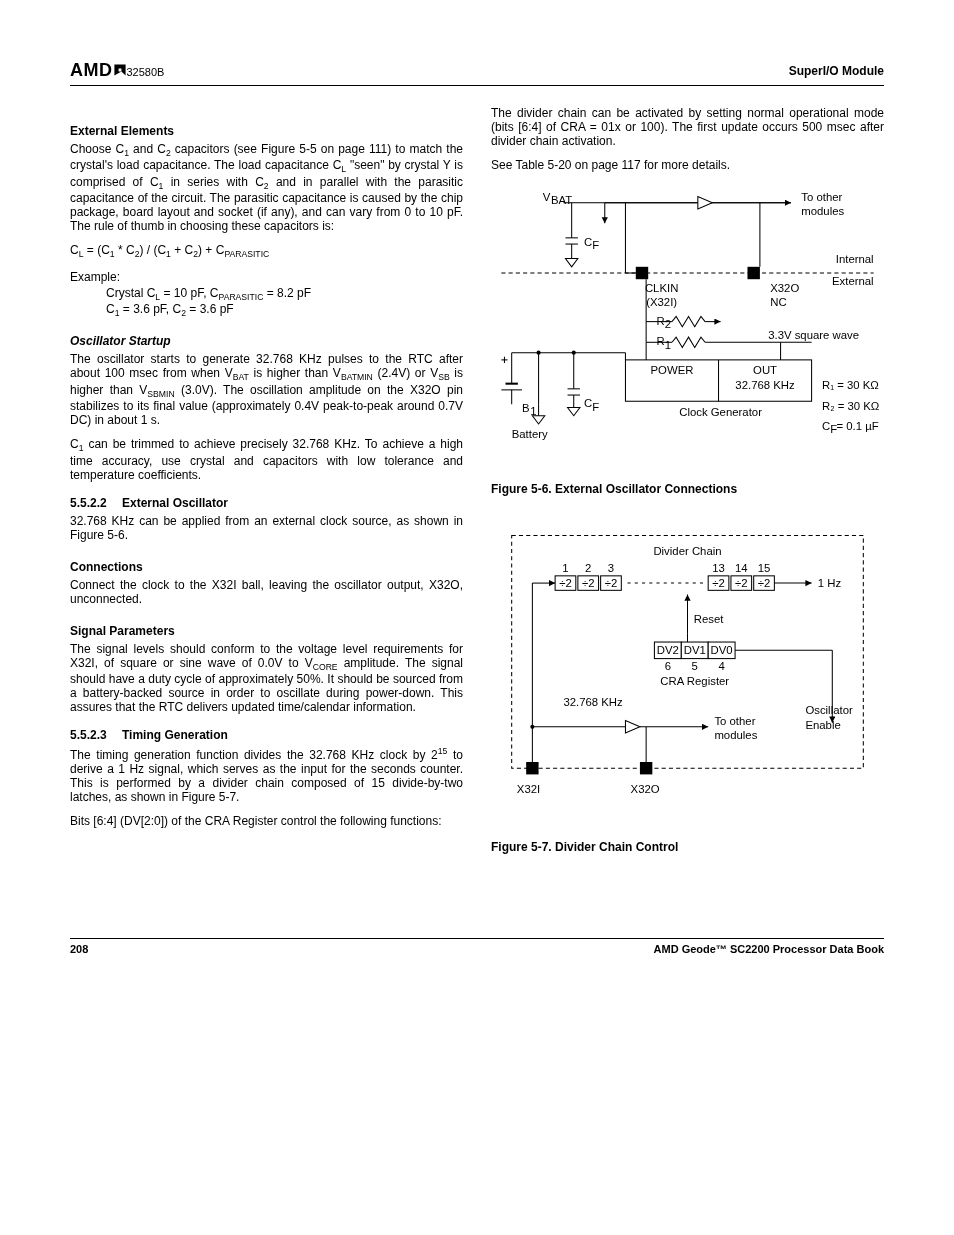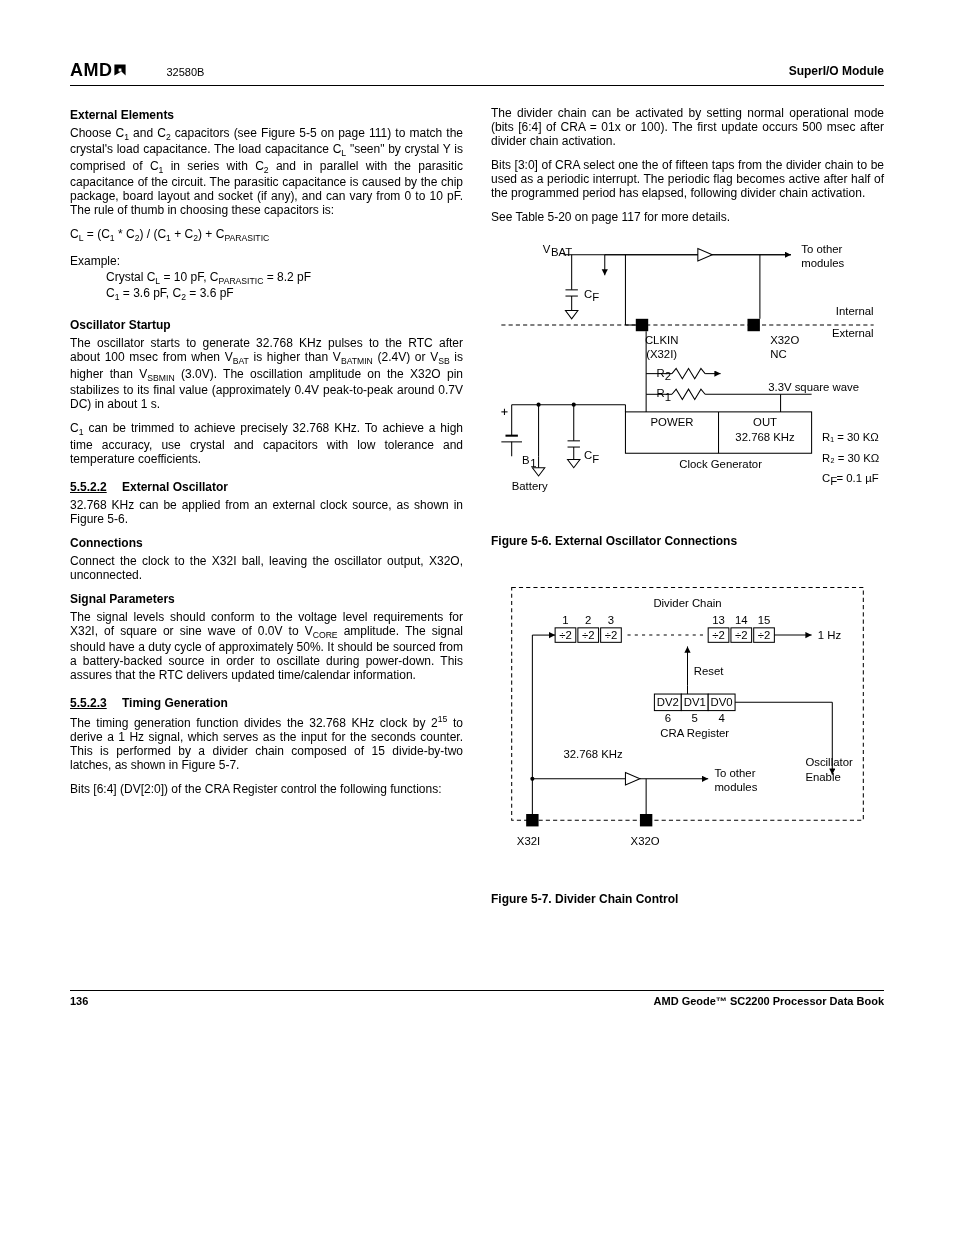--- a/index.html
+++ b/index.html
@@ -36,23 +36,23 @@
   .hdr-right { font-weight: bold; font-size: 12px; }
   .columns {
     display: flex;
     gap: 28px;
   }
   .col {
     flex: 1;
     min-width: 0;
   }
   .col p { margin: 0 0 10px 0; text-align: justify; }
-  .h-sub { font-weight: bold; margin: 2px 0 4px 0; }
+  .h-sub { font-weight: bold; margin: 18px 0 4px 0; }
   .h-sec { font-weight: bold; margin: 14px 0 4px 0; }
-  .h-sec .num { display:inline-block; width:52px;text-decoration:underline; }
+  .h-sec .num { display:inline-block; width:52px; }
   .indent { margin-left: 36px; }
   ul.bullets { margin: 6px 0 10px 0; padding-left: 18px; }
   ul.bullets li { margin-bottom: 6px; }
   sub { font-size: 0.72em; vertical-align: sub; }
   sup { font-size: 0.72em; vertical-align: super; }
   .fig-caption { font-weight: bold; margin: 28px 0 24px 0; font-size: 12px; }
   .fig-box { width: 100%; }
   svg text { font-family: Arial, Helvetica, sans-serif; font-size: 11px; }
   .footer {
     display: flex;
@@ -62,21 +62,21 @@
     padding-top: 4px;
     font-size: 11px;
   }
   .footer .pn { font-weight: bold; }
   .footer .book { font-weight: bold; }
 </style>
 </head>
 <body>
 
 <div class="header">
-  <div style="display:flex;align-items:baseline;gap:40px;">
+  <div style="display:flex;align-items:baseline;">
     <span class="logo">
       <span>AMD</span><svg class="logo-arrow" viewBox="0 0 20 20">
           <path d="M2 2 L18 2 L18 18 L12 12 L12 8 L8 8 L8 12 L12 12 L2 18 Z" fill="#000"></path>
         </svg>
     </span>
     <span class="docnum">32580B</span>
   </div>
   <div class="hdr-right">SuperI/O Module</div>
 </div>
 
@@ -85,41 +85,40 @@
   <div class="col">
     <div class="h-sub">External Elements</div>
     <p>Choose C<sub>1</sub> and C<sub>2</sub> capacitors (see Figure 5-5 on page 111) to match the crystal's load capacitance. The load capacitance C<sub>L</sub> "seen" by crystal Y is comprised of C<sub>1</sub> in series with C<sub>2</sub> and in parallel with the parasitic capacitance of the circuit. The parasitic capacitance is caused by the chip package, board layout and socket (if any), and can vary from 0 to 10 pF. The rule of thumb in choosing these capacitors is:</p>
     <p class="indent">C<sub>L</sub> = (C<sub>1</sub> * C<sub>2</sub>) / (C<sub>1</sub> + C<sub>2</sub>) + C<sub>PARASITIC</sub></p>
     <p style="margin-bottom:2px;">Example:</p>
     <div class="indent">
       Crystal C<sub>L</sub> = 10 pF, C<sub>PARASITIC</sub> = 8.2 pF<br>
       C<sub>1</sub> = 3.6 pF, C<sub>2</sub> = 3.6 pF
     </div>
 
-    <div class="h-sub" style="margin-top:16px;">Oscillator Startup</div>
+    <div class="h-sub" style="margin-top:16px;font-style:italic;">Oscillator Startup</div>
     <p>The oscillator starts to generate 32.768 KHz pulses to the RTC after about 100 msec from when V<sub>BAT</sub> is higher than V<sub>BATMIN</sub> (2.4V) or V<sub>SB</sub> is higher than V<sub>SBMIN</sub> (3.0V). The oscillation amplitude on the X32O pin stabilizes to its final value (approximately 0.4V peak-to-peak around 0.7V DC) in about 1 s.</p>
     <p>C<sub>1</sub> can be trimmed to achieve precisely 32.768 KHz. To achieve a high time accuracy, use crystal and capacitors with low tolerance and temperature coefficients.</p>
 
     <div class="h-sec"><span class="num">5.5.2.2</span><span>External Oscillator</span></div>
     <p>32.768 KHz can be applied from an external clock source, as shown in Figure 5-6.</p>
 
     <div class="h-sub">Connections</div>
     <p>Connect the clock to the X32I ball, leaving the oscillator output, X32O, unconnected.</p>
 
     <div class="h-sub">Signal Parameters</div>
     <p>The signal levels should conform to the voltage level requirements for X32I, of square or sine wave of 0.0V to V<sub>CORE</sub> amplitude. The signal should have a duty cycle of approximately 50%. It should be sourced from a battery-backed source in order to oscillate during power-down. This assures that the RTC delivers updated time/calendar information.</p>
 
     <div class="h-sec"><span class="num">5.5.2.3</span><span>Timing Generation</span></div>
     <p>The timing generation function divides the 32.768 KHz clock by 2<sup>15</sup> to derive a 1 Hz signal, which serves as the input for the seconds counter. This is performed by a divider chain composed of 15 divide-by-two latches, as shown in Figure 5-7.</p>
     <p>Bits [6:4] (DV[2:0]) of the CRA Register control the following functions:</p>
   </div>
 
   <div class="col">
     <p>The divider chain can be activated by setting normal operational mode (bits [6:4] of CRA = 01x or 100). The first update occurs 500 msec after divider chain activation.</p>
-    <p>Bits [3:0] of CRA select one the of fifteen taps from the divider chain to be used as a periodic interrupt. The periodic flag becomes active after half of the programmed period has elapsed, following divider chain activation.</p>
     <p>See Table 5-20 on page 117 for more details.</p>
 
     <div class="fig-box">
       <svg viewBox="0 0 380 260" width="100%">
         <defs>
           <marker id="arr" markerWidth="8" markerHeight="8" refX="6" refY="3" orient="auto">
             <path d="M0,0 L6,3 L0,6 Z" fill="#000"></path>
           </marker>
         </defs>
 
@@ -298,15 +297,15 @@
         <line x1="150" y1="200" x2="150" y2="234" stroke="#000"></line>
         <text x="25" y="264">X32I</text>
         <text x="135" y="264">X32O</text>
       </svg>
     </div>
     <div class="fig-caption">Figure 5-7.  Divider Chain Control</div>
   </div>
 </div>
 
 <div class="footer">
-  <span class="pn">136</span>
+  <span class="pn">208</span>
   <span class="book">AMD Geode™ SC2200  Processor Data Book</span>
 </div>
 
 </body></html>

